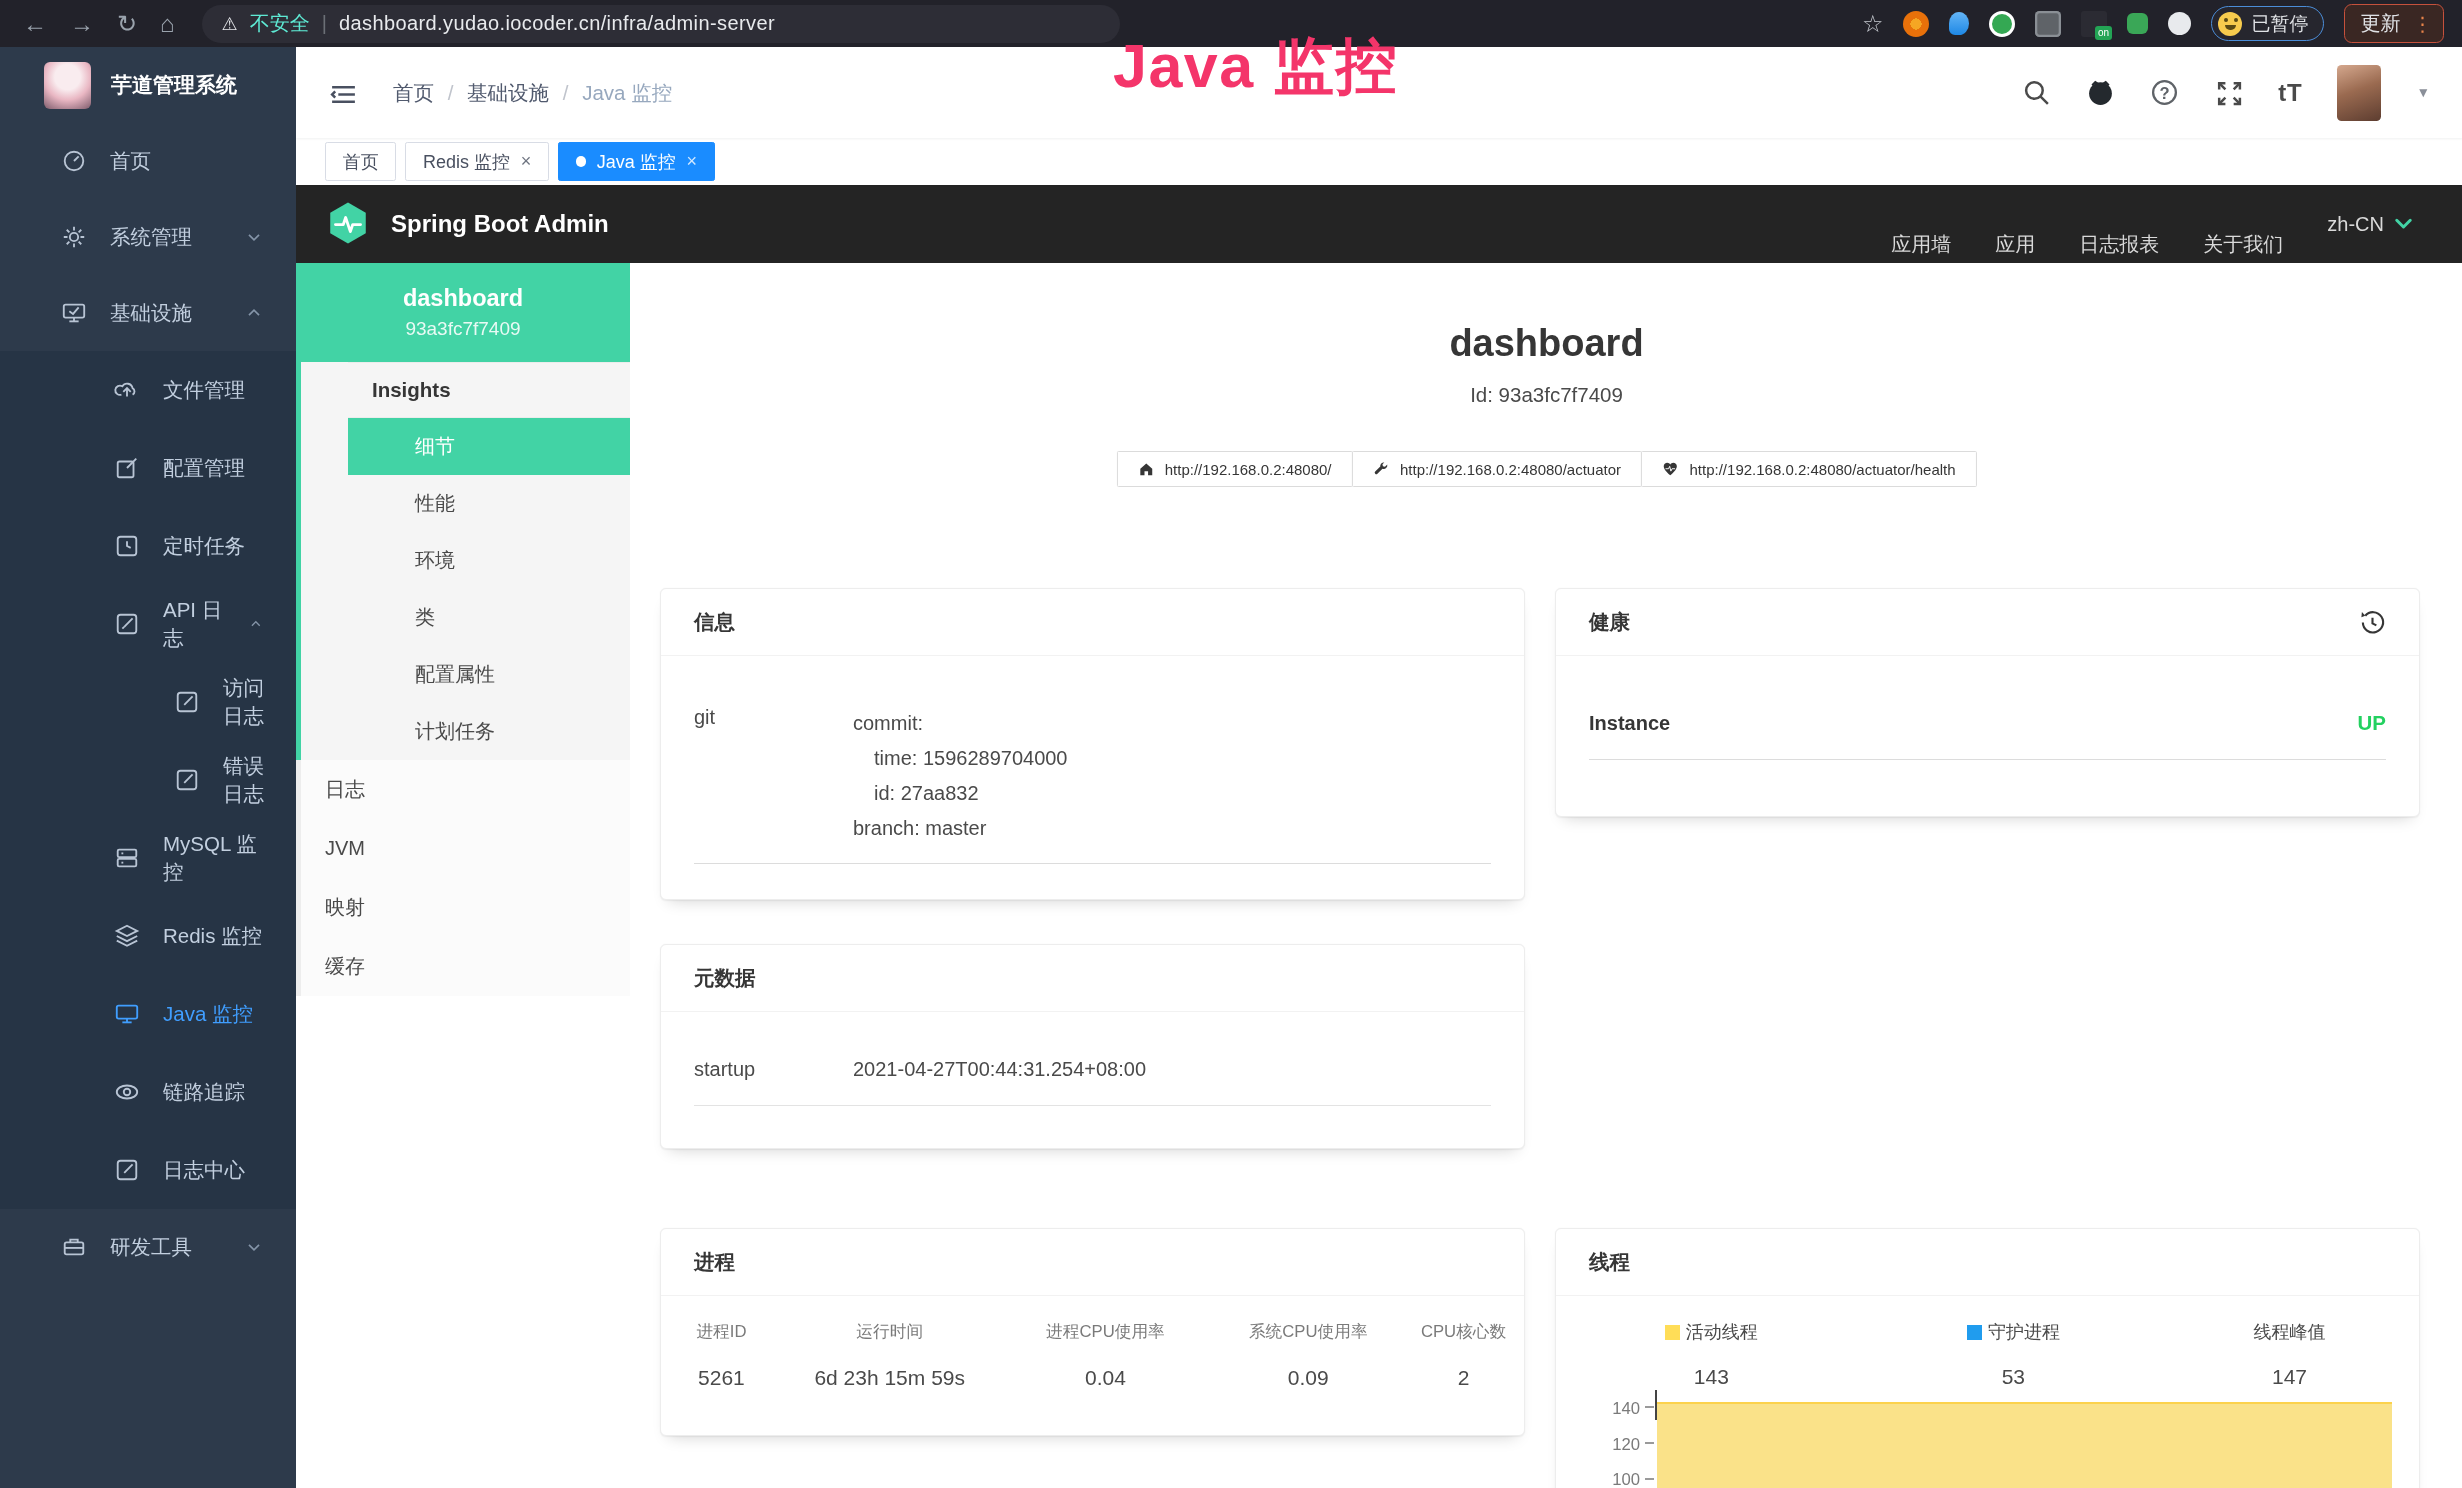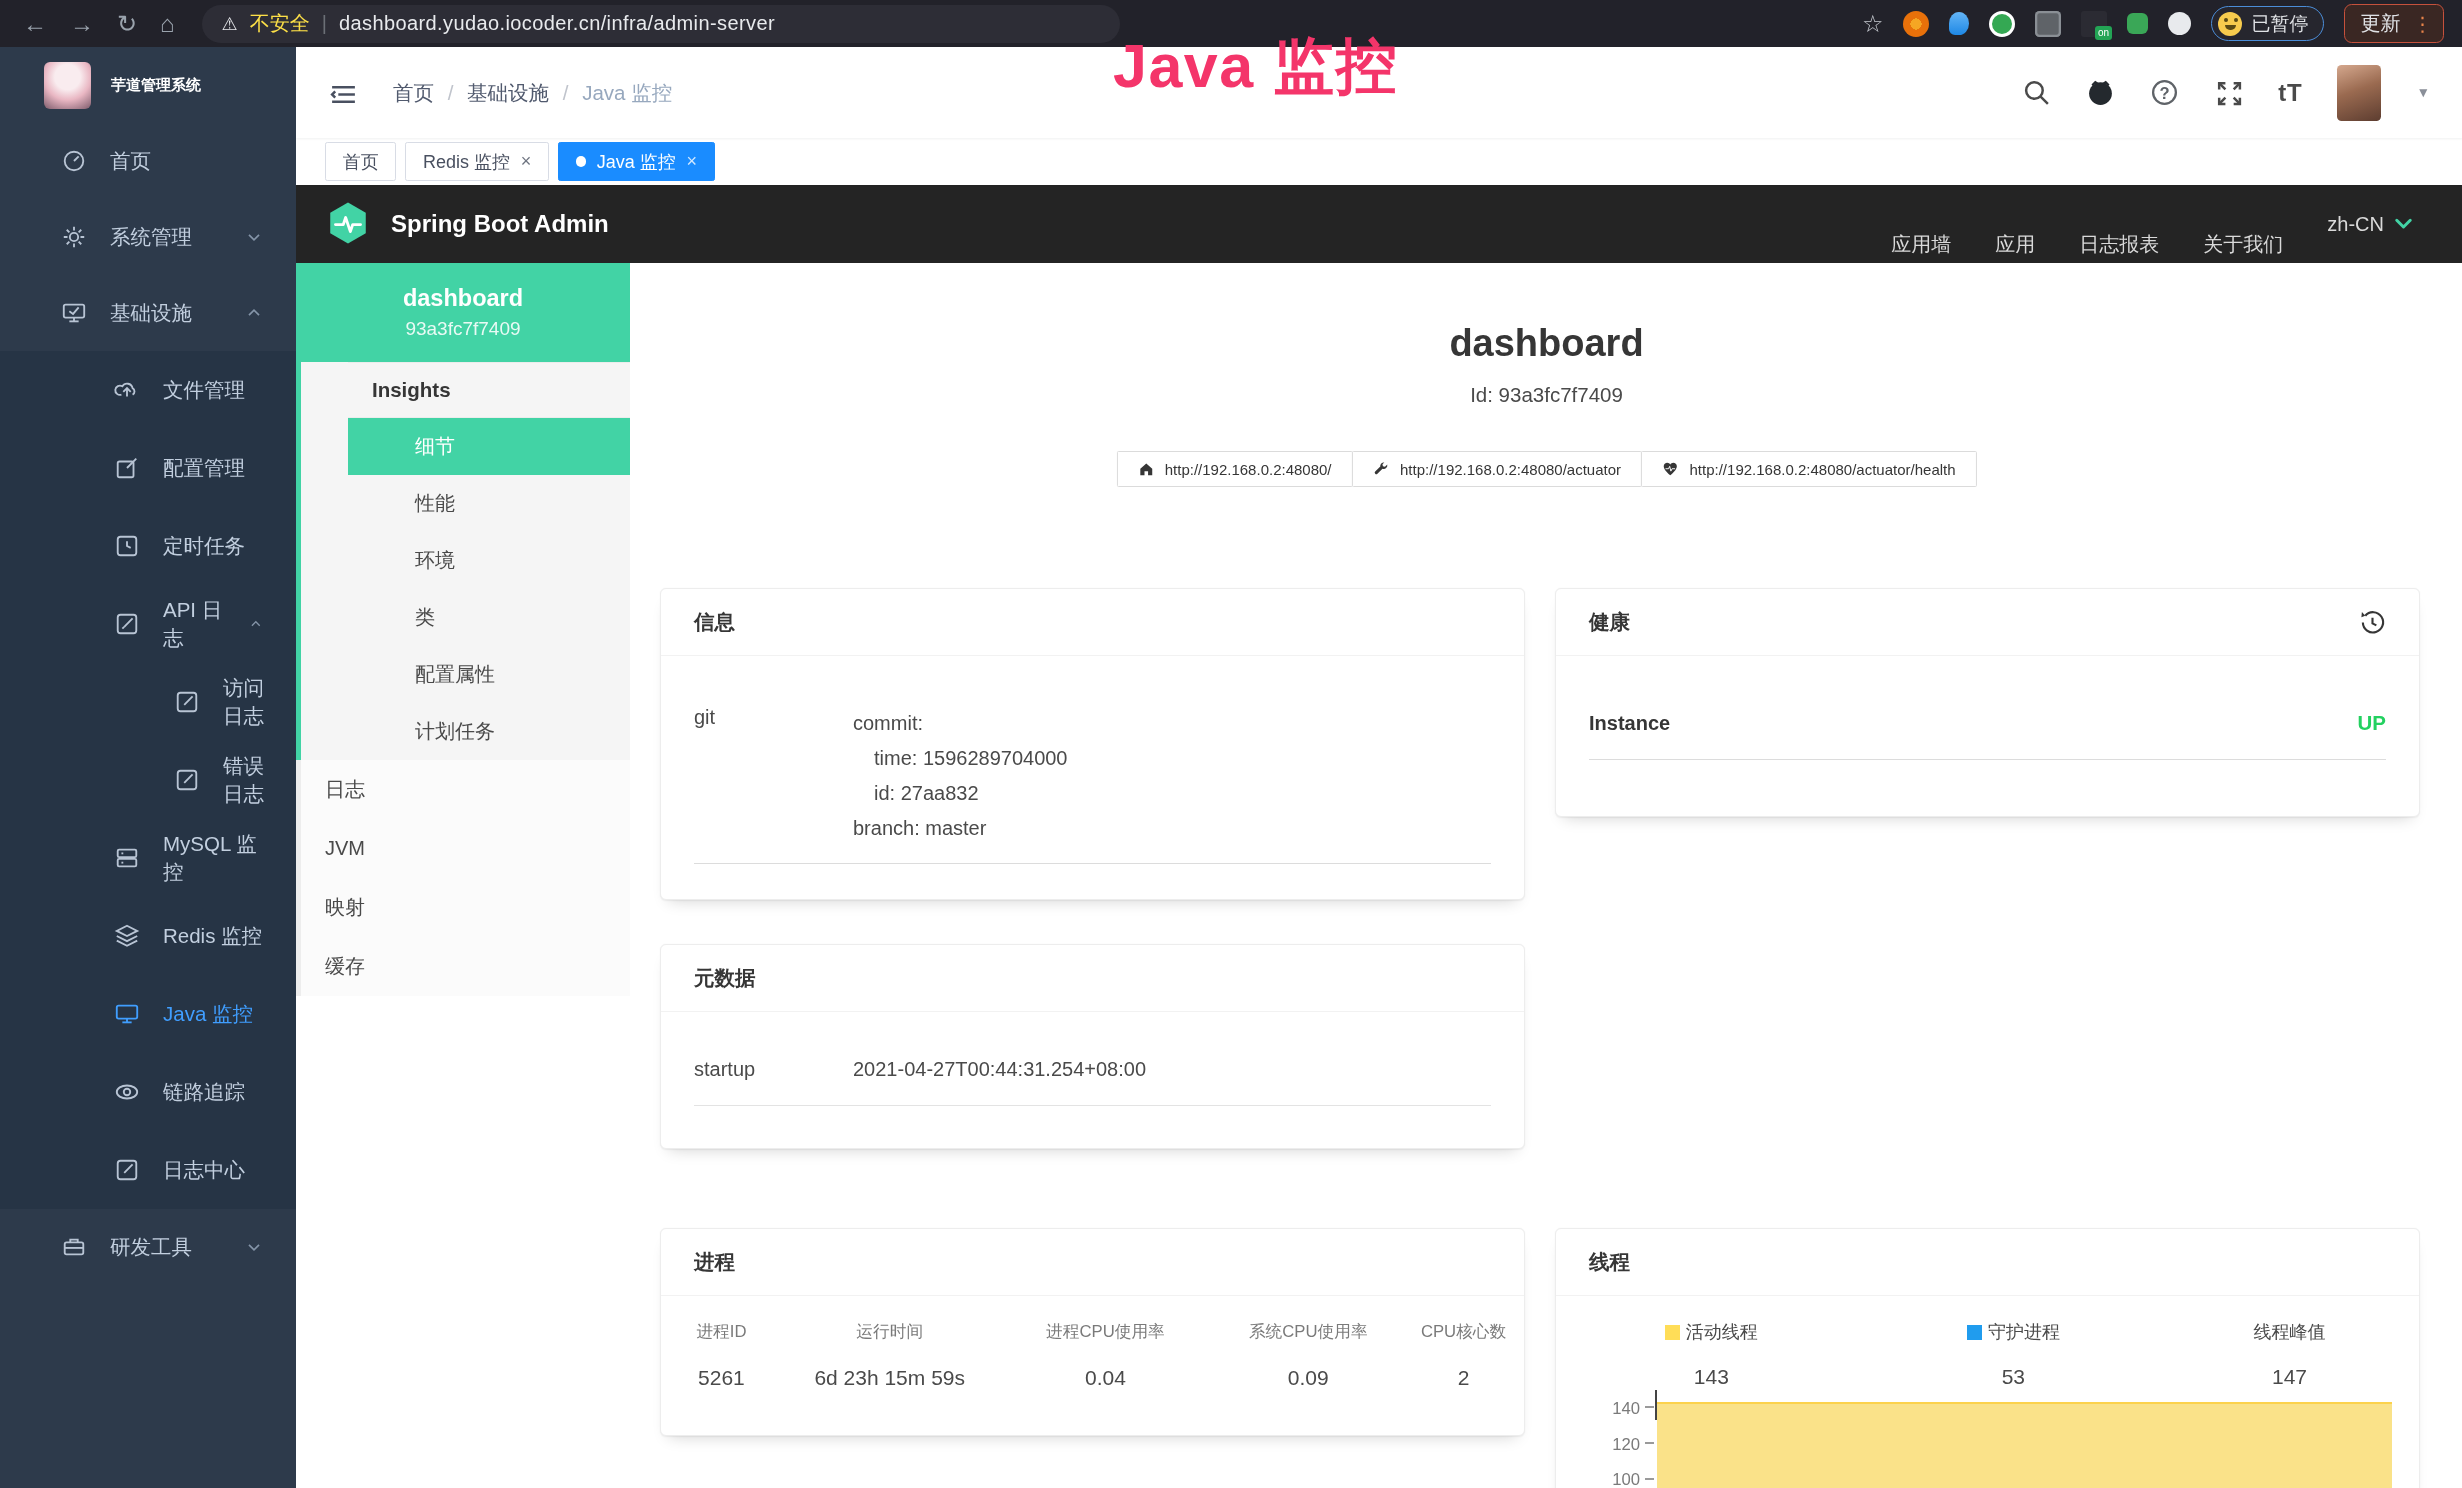--- a/index.html
+++ b/index.html
@@ -14,21 +14,21 @@
   .browser-bar {
     position:absolute; inset:0 0 auto 0; height:47px; background:#22222a;
     display:flex; align-items:center; color:#dfe3e8; z-index:40;
   }
   .bnav { font-size:24px; color:#9aa3ad; margin-left:23px; line-height:1; }
   .url-pill {
     display:flex; align-items:center; gap:12px; margin-left:27px;
     background:#2d2d36; border-radius:23.5px; height:38px; padding:0 30px 0 20px; min-width:918px;
   }
   .warn { color:#e8eaed; font-size:18px; }
-  .sec-label { font-size:20px; color:#fde047; }
+  .sec-label { font-size:20px; color:#5eead4; }
   .url-div { color:#6b6f76; font-size:20px; }
   .url-text { font-size:20px; color:#e8eaed; letter-spacing:0.4px; }
   .b-right { margin-left:auto; display:flex; align-items:center; gap:20px; padding-right:18px; }
   .star { font-size:24px; color:#c7cbd1; }
   .ext { width:26px; height:26px; border-radius:6px; position:relative; }
   .ext .badge { position:absolute; right:-4.6px; bottom:-3px; font-size:10px; color:#fff;
     background:#23a455; border-radius:3px; padding:0.8px 3px; line-height:1.2; }
   .paused-pill {
     display:flex; align-items:center; gap:9px; border:1.5px solid #4b8dd8; border-radius:20px;
     padding:3.8px 15px 3.8px 6px; color:#dfe1e5; font-size:19px; background:#26262e;
@@ -51,21 +51,21 @@
   }
 
   
   .sidebar {
     position:absolute; left:0; top:47px; width:296px; height:1442px;
     background:#2d3a4b; color:#bfcbd9; z-index:5; overflow:hidden;
   }
   .logo-row { height:76px; display:flex; align-items:center; gap:20px; padding-left:44px; }
   .logo-img { width:47px; height:47px; border-radius:6px;
     background:radial-gradient(circle at 50% 32%, #f9ecef 0 32%, #e9b7c3 58%, #7d5b6b 100%); }
-  .app-title { font-size:15px; font-weight:bold; color:#fff; }
+  .app-title { font-size:21px; font-weight:bold; color:#fff; }
   .menu-item {
     height:76px; display:flex; align-items:center; gap:23px;
     padding:0 32px 0 61px; font-size:20.5px; color:#c2cfdf; cursor:pointer;
   }
   .menu-item .mi-icon { width:26px; height:26px; flex:none; }
   .menu-item .chev { margin-left:auto; width:20px; height:20px; }
   .submenu { background:#263445; }
   .submenu .menu-item { padding-left:114px; height:78px; }
   .submenu .menu-item.level3 { padding-left:174px; }
   .menu-item.active { color:#409eff; }

